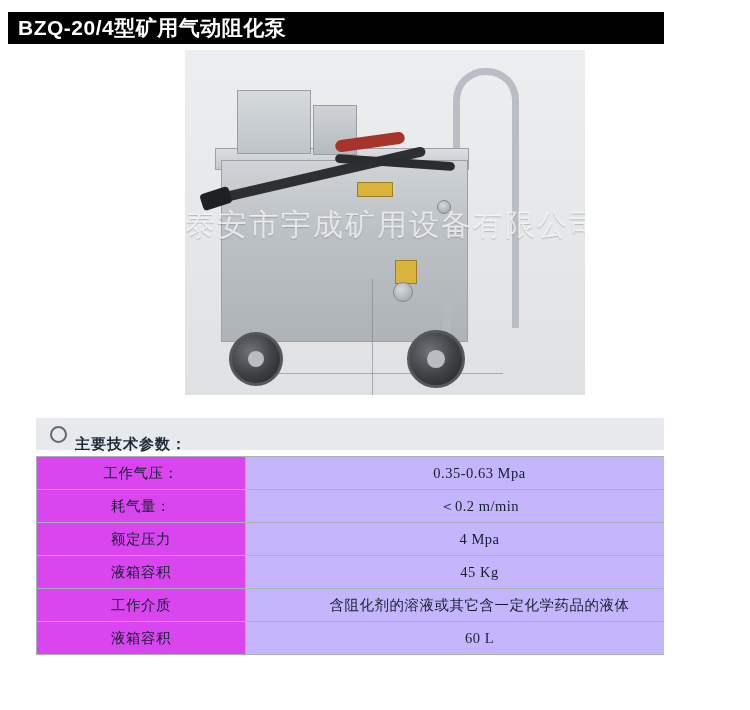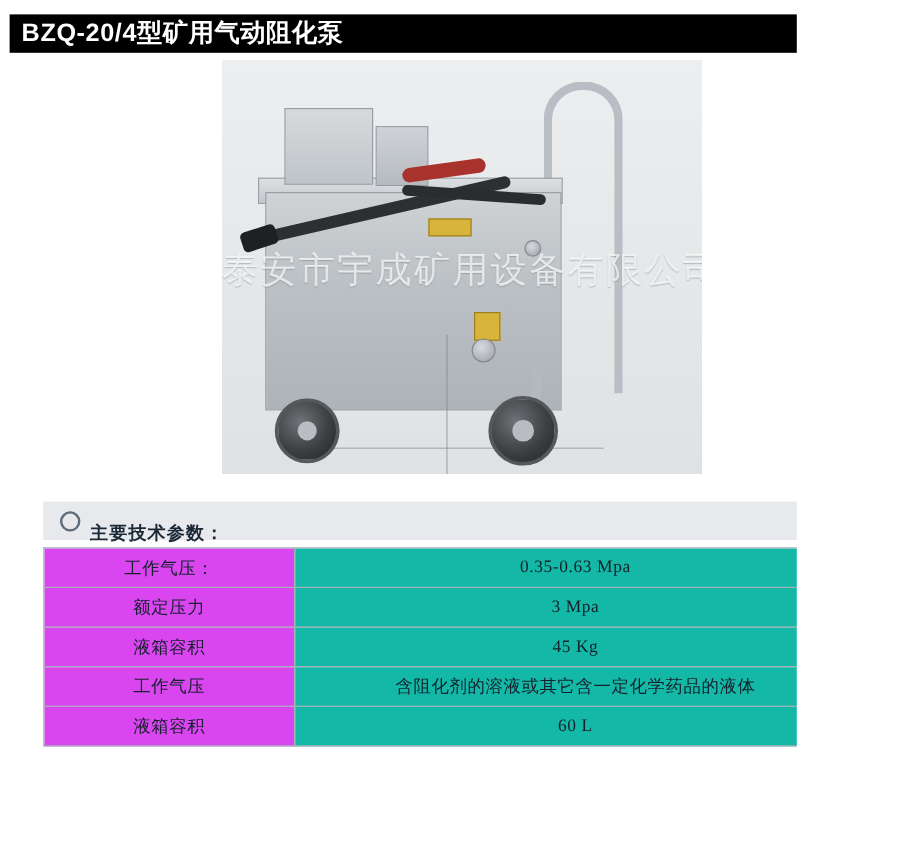--- a/index.html
+++ b/index.html
@@ -268,21 +268,21 @@
     text-align: center;
     vertical-align: middle;
     letter-spacing: 0.5px;
     font-family: "Liberation Serif", "DejaVu Serif", serif;
   }
   table.spec td.k {
     width: 206px;
     background: #d946ef;
   }
   table.spec td.v {
-    background: #14b8a6;
+    background: #c4b5fd;
   }
 </style>
 </head>
 <body>
 
 <div class="page">
 
   <div class="title-bar">
     <span class="title-text">BZQ-20/4型矿用气动阻化泵</span>
   </div>
@@ -323,29 +323,33 @@
       <span class="spec-title">主要技术参数：</span>
     </div>
 
     <table class="spec">
       <tbody>
         <tr>
           <td class="k">工作气压：</td>
           <td class="v">0.35-0.63 Mpa</td>
         </tr>
         <tr>
+          <td class="k">耗气量：</td>
+          <td class="v">＜0.2 m/min</td>
+        </tr>
+        <tr>
           <td class="k">额定压力</td>
-          <td class="v">3 Mpa</td>
+          <td class="v">4 Mpa</td>
         </tr>
         <tr>
           <td class="k">液箱容积</td>
           <td class="v">45 Kg</td>
         </tr>
         <tr>
-          <td class="k">工作气压</td>
+          <td class="k">工作介质</td>
           <td class="v">含阻化剂的溶液或其它含一定化学药品的液体</td>
         </tr>
         <tr>
           <td class="k">液箱容积</td>
           <td class="v">60 L</td>
         </tr>
       </tbody>
     </table>
   </div>
 

